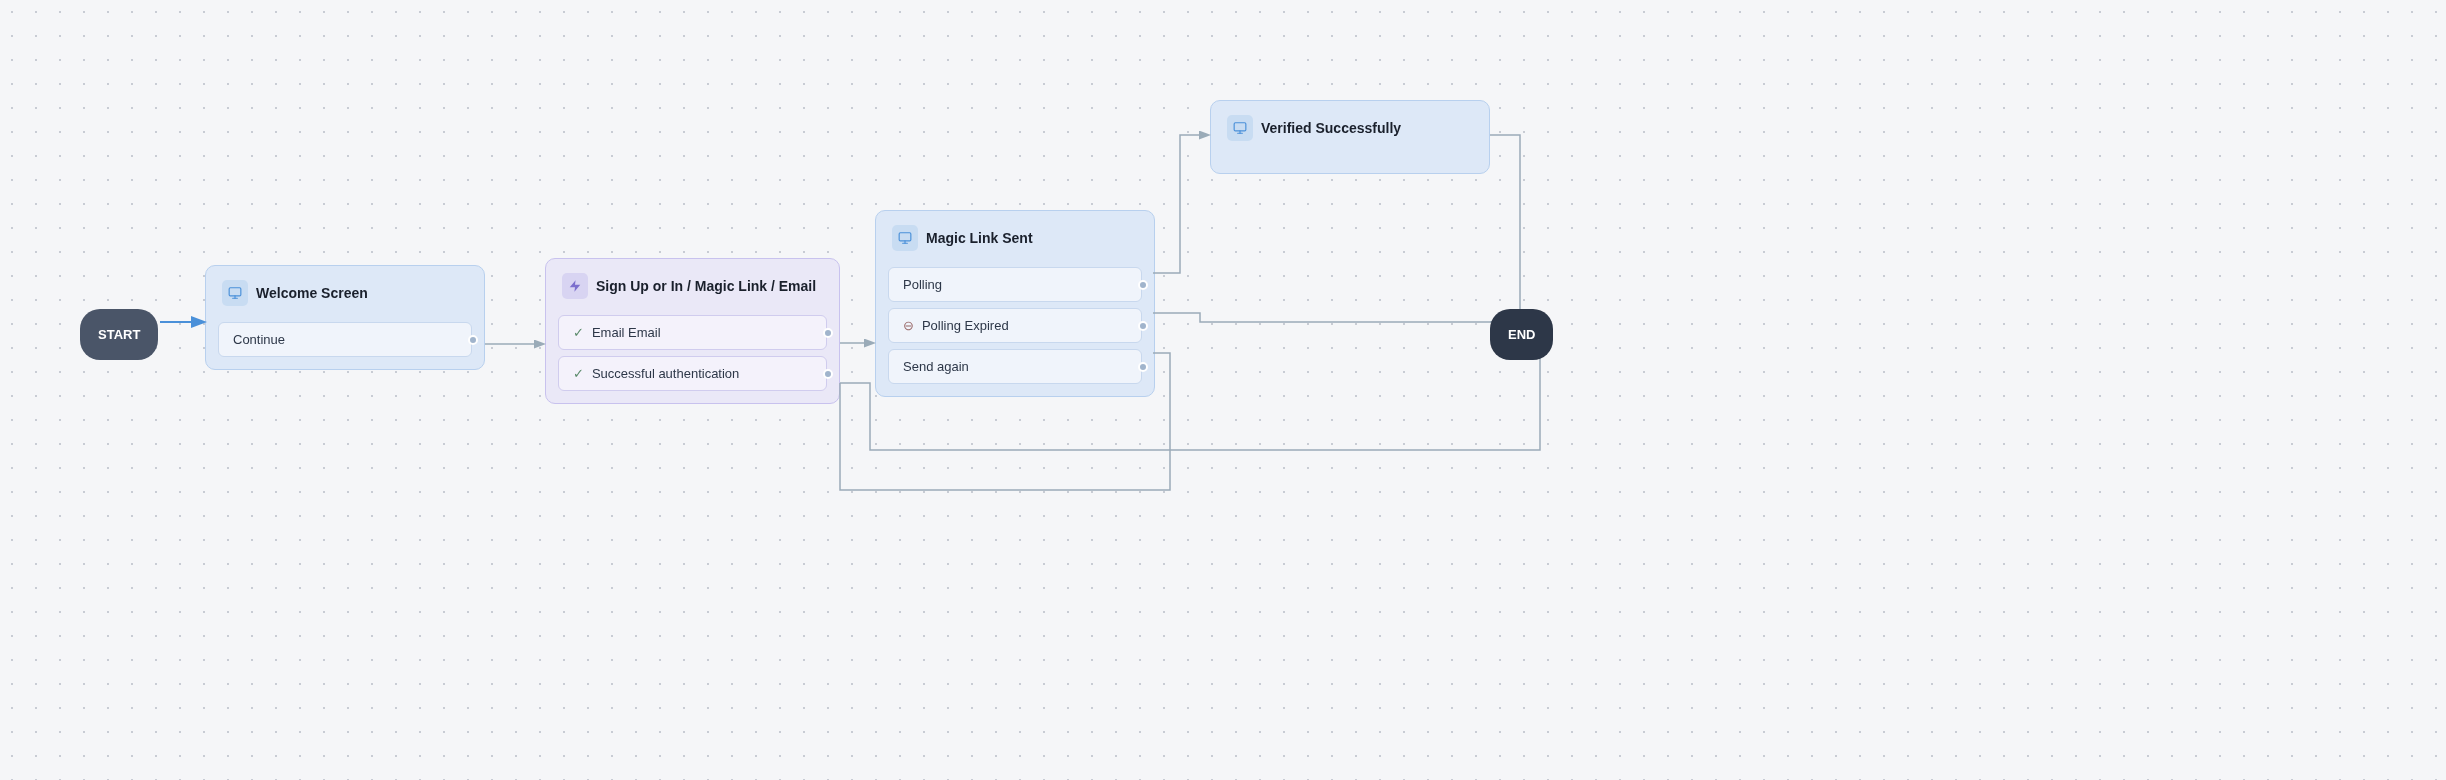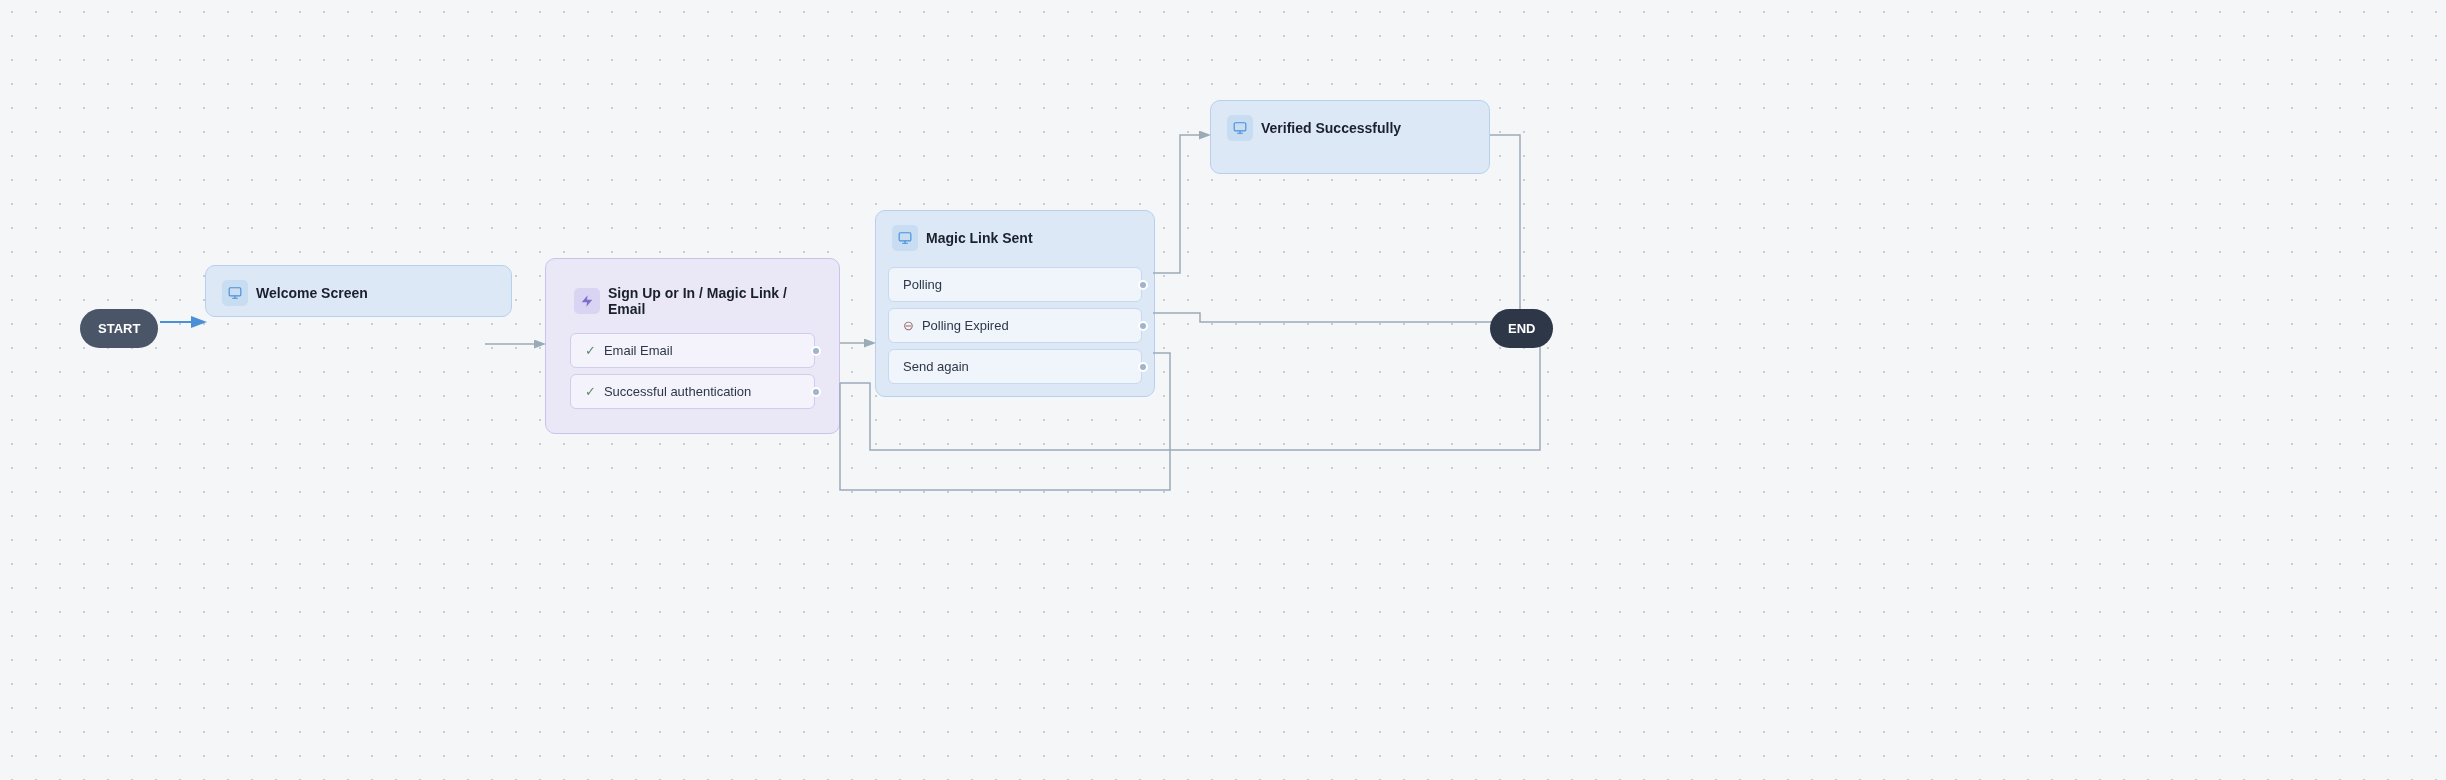--- a/index.html
+++ b/index.html
@@ -28,40 +28,40 @@
     }
 
     
     .pill {
       position: absolute;
       border-radius: 20px;
       background: #2d3748;
       color: #fff;
       font-size: 13px;
       font-weight: 600;
-      padding: 12px 18px;
+      padding: 18px 18px;
       display: flex;
       align-items: center;
       gap: 6px;
       white-space: nowrap;
       z-index: 10;
     }
 
     .pill.start {
       background: #4a5568;
     }
     .pill.end {
       background: #2d3748;
     }
 
     
     .node-welcome {
       left: 205px;
       top: 265px;
-      width: 307px;
+      width: 280px;
       background: #dde8f7;
       border: 1.5px solid #b8d0ee;
       padding: 0;
     }
 
     .node-header {
       display: flex;
       align-items: center;
       gap: 8px;
       padding: 14px 16px 10px 16px;
@@ -105,21 +105,21 @@
       border: 2px solid #fff;
     }
 
     
     .node-signup {
       left: 545px;
       top: 258px;
       width: 295px;
       background: #eae8f7;
       border: 1.5px solid #c8c2ee;
-      padding: 12px;
+      padding: 0;
     }
 
     .node-signup .node-row {
       background: #f4f2fb;
       border: 1px solid #d0ccee;
     }
 
     
     .node-magic {
       left: 875px;
@@ -246,20 +246,26 @@
     <div class="node-header">
       <div class="icon-box">
         <svg width="14" height="14" viewBox="0 0 24 24" fill="none" stroke="currentColor" stroke-width="2" stroke-linecap="round" stroke-linejoin="round">
           <rect x="2" y="3" width="20" height="14" rx="2"></rect>
           <line x1="8" y1="21" x2="16" y2="21"></line>
           <line x1="12" y1="17" x2="12" y2="21"></line>
         </svg>
       </div>
       <span class="node-header-title">Welcome Screen</span>
     </div>
+    <div class="node-body">
+      <div class="node-row">
+        <span>Continue</span>
+        <div class="connector-dot"></div>
+      </div>
+    </div>
   </div>
 
   <div class="node node-signup">
     <div class="node-header">
       <div class="icon-box purple">
         <svg width="14" height="14" viewBox="0 0 24 24" fill="currentColor">
           <path d="M13 2L3 14h9l-1 8 10-12h-9l1-8z"></path>
         </svg>
       </div>
       <span class="node-header-title">Sign Up or In / Magic Link / Email</span>

